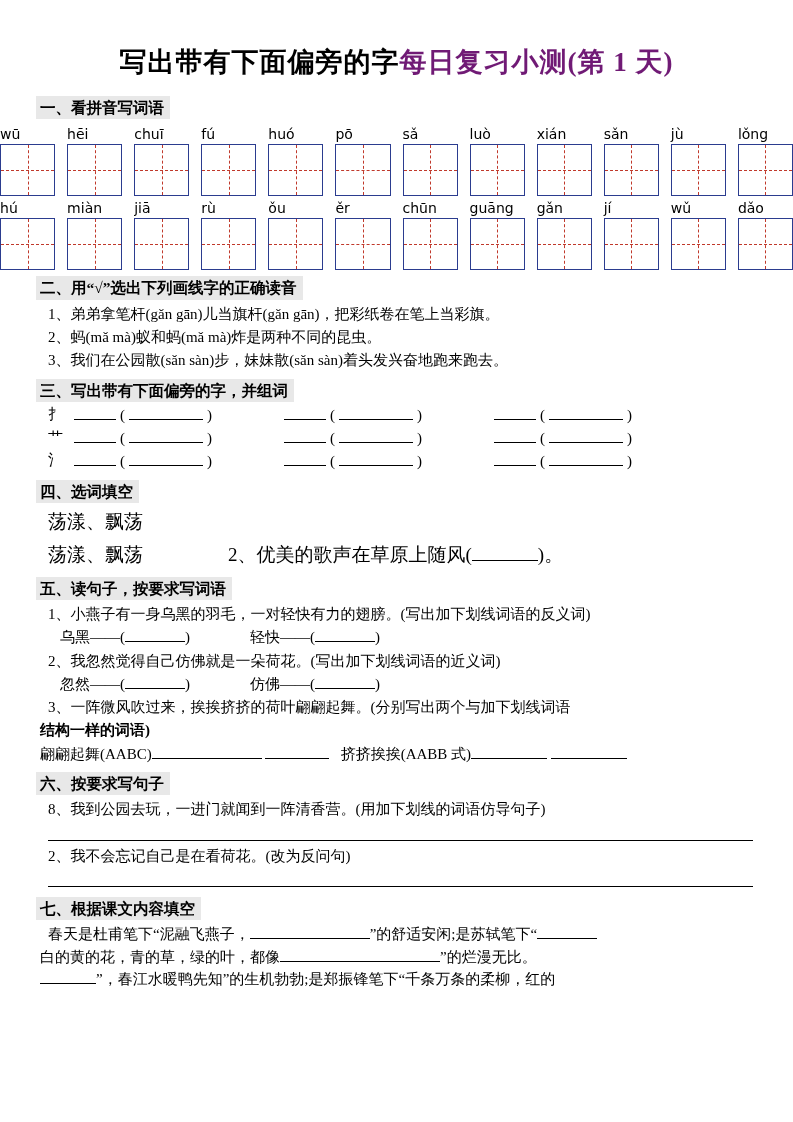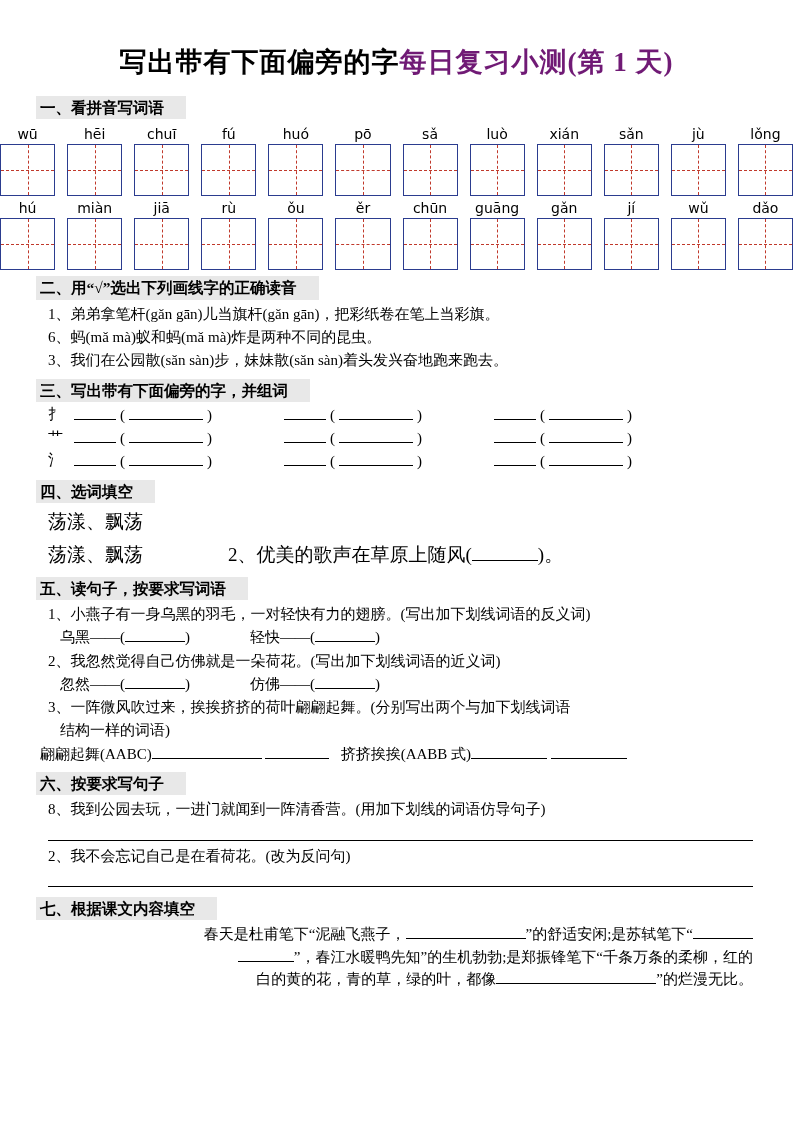--- a/index.html
+++ b/index.html
@@ -32,21 +32,21 @@
   }
   .title .red {
     color: #701a75;
     text-underline-offset: 4px;
   }
   .section-head {
     display: inline-block;
     background: #e8e8e8;
     font-size: 15.5px;
     font-weight: bold;
-    padding: 2px 22px 2px 4px;
+    padding: 2px 6px 2px 4px;
     margin: 6px 0 3px 36px;
     line-height: 1.25;
   }
   .body-line {
     font-size: 15px;
     line-height: 1.55;
     margin-left: 48px;
     margin-right: 40px;
   }
   .indent2 {
@@ -61,21 +61,20 @@
     justify-content: center;
     gap: 12px;
     margin-bottom: 0px;
   }
   .pinyin-row.labels {
     margin-bottom: 2px;
     margin-top: 4px;
   }
   .py {
     width: 58px;
-    text-align: center;
     font-size: 14px;
     font-family: "DejaVu Sans", sans-serif;
   }
   .cell {
     width: 58px;
     height: 52px;
     border: 1.2px solid #2b3c8f;
     box-sizing: border-box;
     position: relative;
   }
@@ -156,21 +155,21 @@
   .long-line {
     border-bottom: 1px solid #000;
     height: 15px;
     margin: 3px 40px 4px 48px;
   }
   .line-blank-inline {
     display: inline-block;
     border-bottom: 1px solid #000;
     height: 13px;
   }
-  .tight { line-height: 1.5; text-align: right; }
+  .tight { line-height: 1.5; }
 </style>
 </head>
 <body>
 
 <div class="page">
 
   <div class="title">
     <span>写出带有下面偏旁的字</span><span class="red">每日复习小测(第 1 天)</span>
   </div>
 
@@ -233,21 +232,21 @@
       <div class="cell"></div>
       <div class="cell"></div>
       <div class="cell"></div>
       <div class="cell"></div>
     </div>
   </div>
 
   
   <div class="section-head">二、用“√”选出下列画线字的正确读音</div>
   <div class="body-line">1、弟弟拿笔杆(gǎn gān)儿当旗杆(gǎn gān)，把彩纸卷在笔上当彩旗。</div>
-  <div class="body-line">6、蚂(mǎ mà)蚁和蚂(mǎ mà)炸是两种不同的昆虫。</div>
+  <div class="body-line">2、蚂(mǎ mà)蚁和蚂(mǎ mà)炸是两种不同的昆虫。</div>
   <div class="body-line">3、我们在公园散(sǎn sàn)步，妹妹散(sǎn sàn)着头发兴奋地跑来跑去。</div>
 
   
   <div class="section-head">三、写出带有下面偏旁的字，并组词</div>
   <div class="radical-row">
     <span class="radical-mark">扌</span>
     <span class="blank-group">
         <span class="bl-short"></span>
         <span class="paren">(</span>
         <span class="bl-paren"></span>
@@ -333,39 +332,39 @@
     <span>2、我忽然觉得自己仿佛就是一朵荷花。(写出加下划线词语的近义词)</span>
   </div>
   <div class="body-line indent2">
     <span>忽然——(</span><span class="ans-blank"></span>)
     &nbsp;&nbsp;&nbsp;&nbsp;&nbsp;&nbsp;&nbsp;&nbsp;&nbsp;&nbsp;&nbsp;&nbsp;&nbsp;&nbsp;
     <span>仿佛——(</span><span class="ans-blank"></span>)
   </div>
   <div class="body-line">
     <span>3、一阵微风吹过来，挨挨挤挤的荷叶翩翩起舞。(分别写出两个与加下划线词语</span>
   </div>
-  <div class="body-line" style="margin-left:60px;">结构一样的词语)</div>
+  <div class="body-line" style="margin-left:40px;font-weight:bold;">结构一样的词语)</div>
   <div class="body-line" style="margin-left:40px;">
     <span>翩翩起舞(AABC)</span><span class="line-blank-inline" style="width:110px;"></span>&nbsp;<span class="line-blank-inline" style="width:64px;"></span>
     &nbsp;&nbsp;<span>挤挤挨挨(AABB 式)</span><span class="line-blank-inline" style="width:76px;"></span>&nbsp;<span class="line-blank-inline" style="width:76px;"></span>
   </div>
 
   
   <div class="section-head">六、按要求写句子</div>
   <div class="body-line">8、我到公园去玩，一进门就闻到一阵清香营。(用加下划线的词语仿导句子)</div>
   <div class="long-line"></div>
   <div class="body-line">2、我不会忘记自己是在看荷花。(改为反问句)</div>
   <div class="long-line"></div>
 
   
   <div class="section-head">七、根据课文内容填空</div>
   <div class="body-line tight">
     <span>春天是杜甫笔下“泥融飞燕子，</span><span class="line-blank-inline" style="width:120px;"></span><span>”的舒适安闲;是苏轼笔下“</span><span class="line-blank-inline" style="width:60px;"></span>
   </div>
   <div class="body-line tight" style="margin-left:40px;">
+    <span>白的黄的花，青的草，绿的叶，都像</span><span class="line-blank-inline" style="width:160px;"></span><span>”的烂漫无比。</span>
+  </div>
+  <div class="body-line tight" style="margin-left:40px;">
     <span class="line-blank-inline" style="width:56px;"></span><span>”，春江水暖鸭先知”的生机勃勃;是郑振锋笔下“千条万条的柔柳，红的</span>
   </div>
-  <div class="body-line tight" style="margin-left:40px;">
-    <span>白的黄的花，青的草，绿的叶，都像</span><span class="line-blank-inline" style="width:160px;"></span><span>”的烂漫无比。</span>
-  </div>
 
   
 </div>
 
 </body></html>

